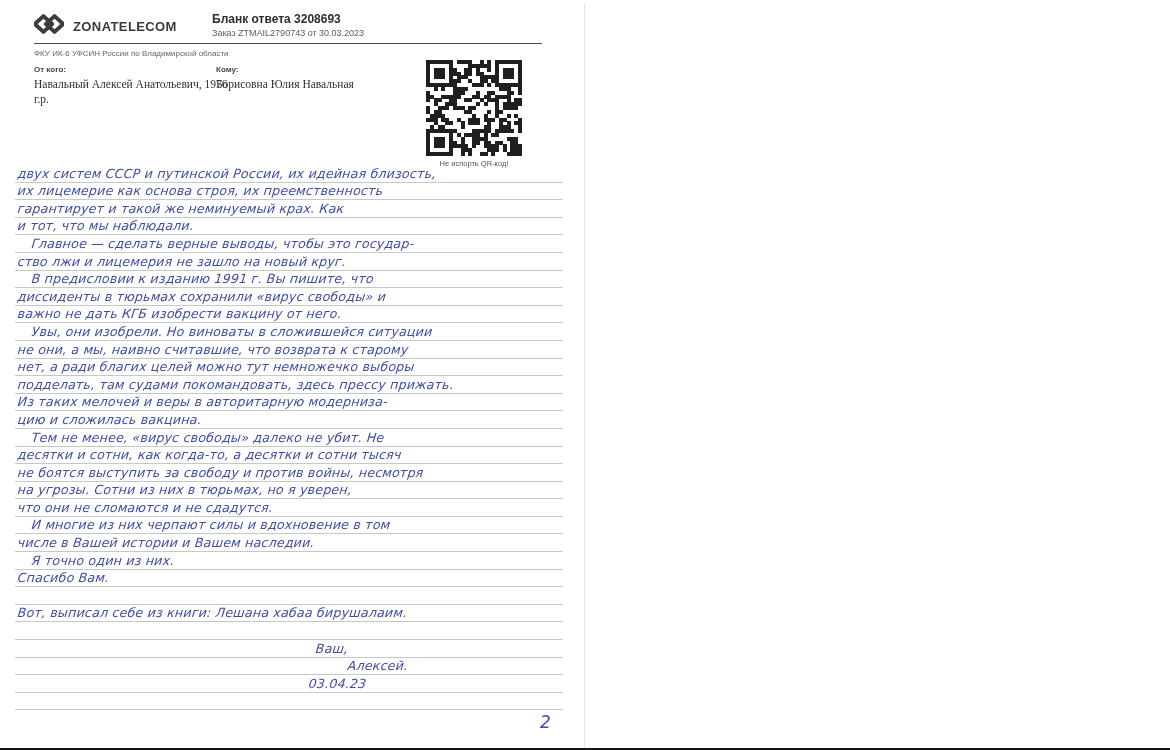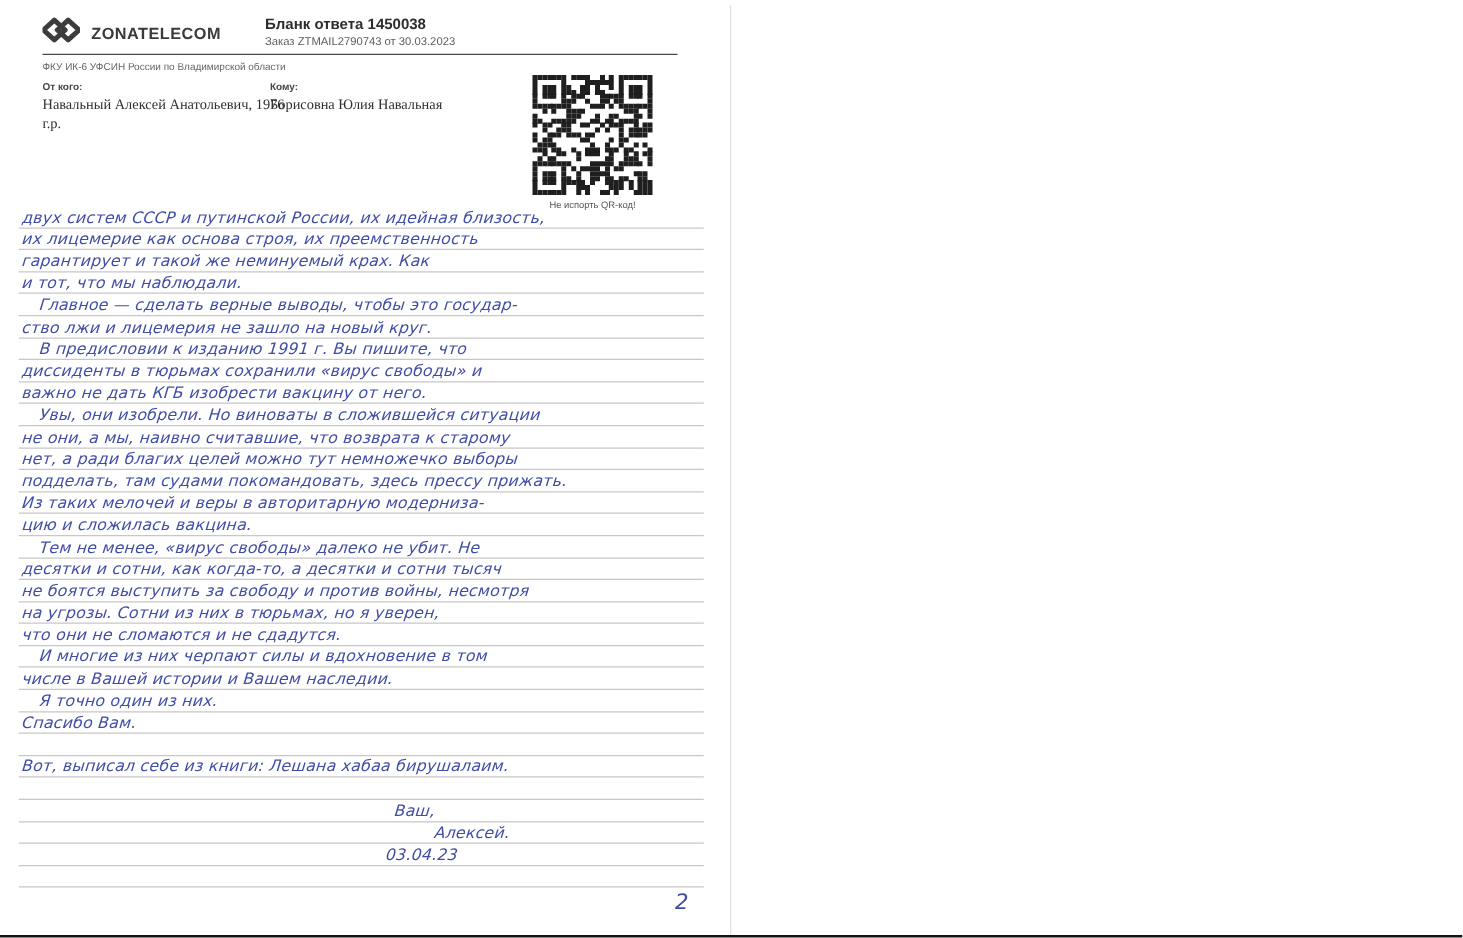--- a/index.html
+++ b/index.html
@@ -535,21 +535,21 @@
     <div class="brand">
       <span>
         <svg width="30" height="22" viewBox="0 0 38 26">
           <path d="M12 3 L23 13 L12 23 L1 13 Z" fill="none" stroke="#3d3d3d" stroke-width="5" stroke-linejoin="round"></path>
           <path d="M26 3 L37 13 L26 23 L15 13 Z" fill="none" stroke="#3d3d3d" stroke-width="5" stroke-linejoin="round"></path>
         </svg>
       </span>
       <span class="brand-name">ZONATELECOM</span>
     </div>
     <div class="form-head">
-      <div class="form-title">Бланк ответа 1450038</div>
+      <div class="form-title">Бланк ответа 3208693</div>
       <div class="form-order">Заказ ZTMAIL2790743 от 30.03.2023</div>
     </div>
     <div class="head-rule"></div>
     <div class="facility">ФКУ ИК-6 УФСИН России по Владимирской области</div>
 
     <div class="from-block">
       <div class="fl">От кого:</div>
       <div class="fv">Навальный Алексей Анатольевич, 1976 г.р.</div>
     </div>
     <div class="to-block">

